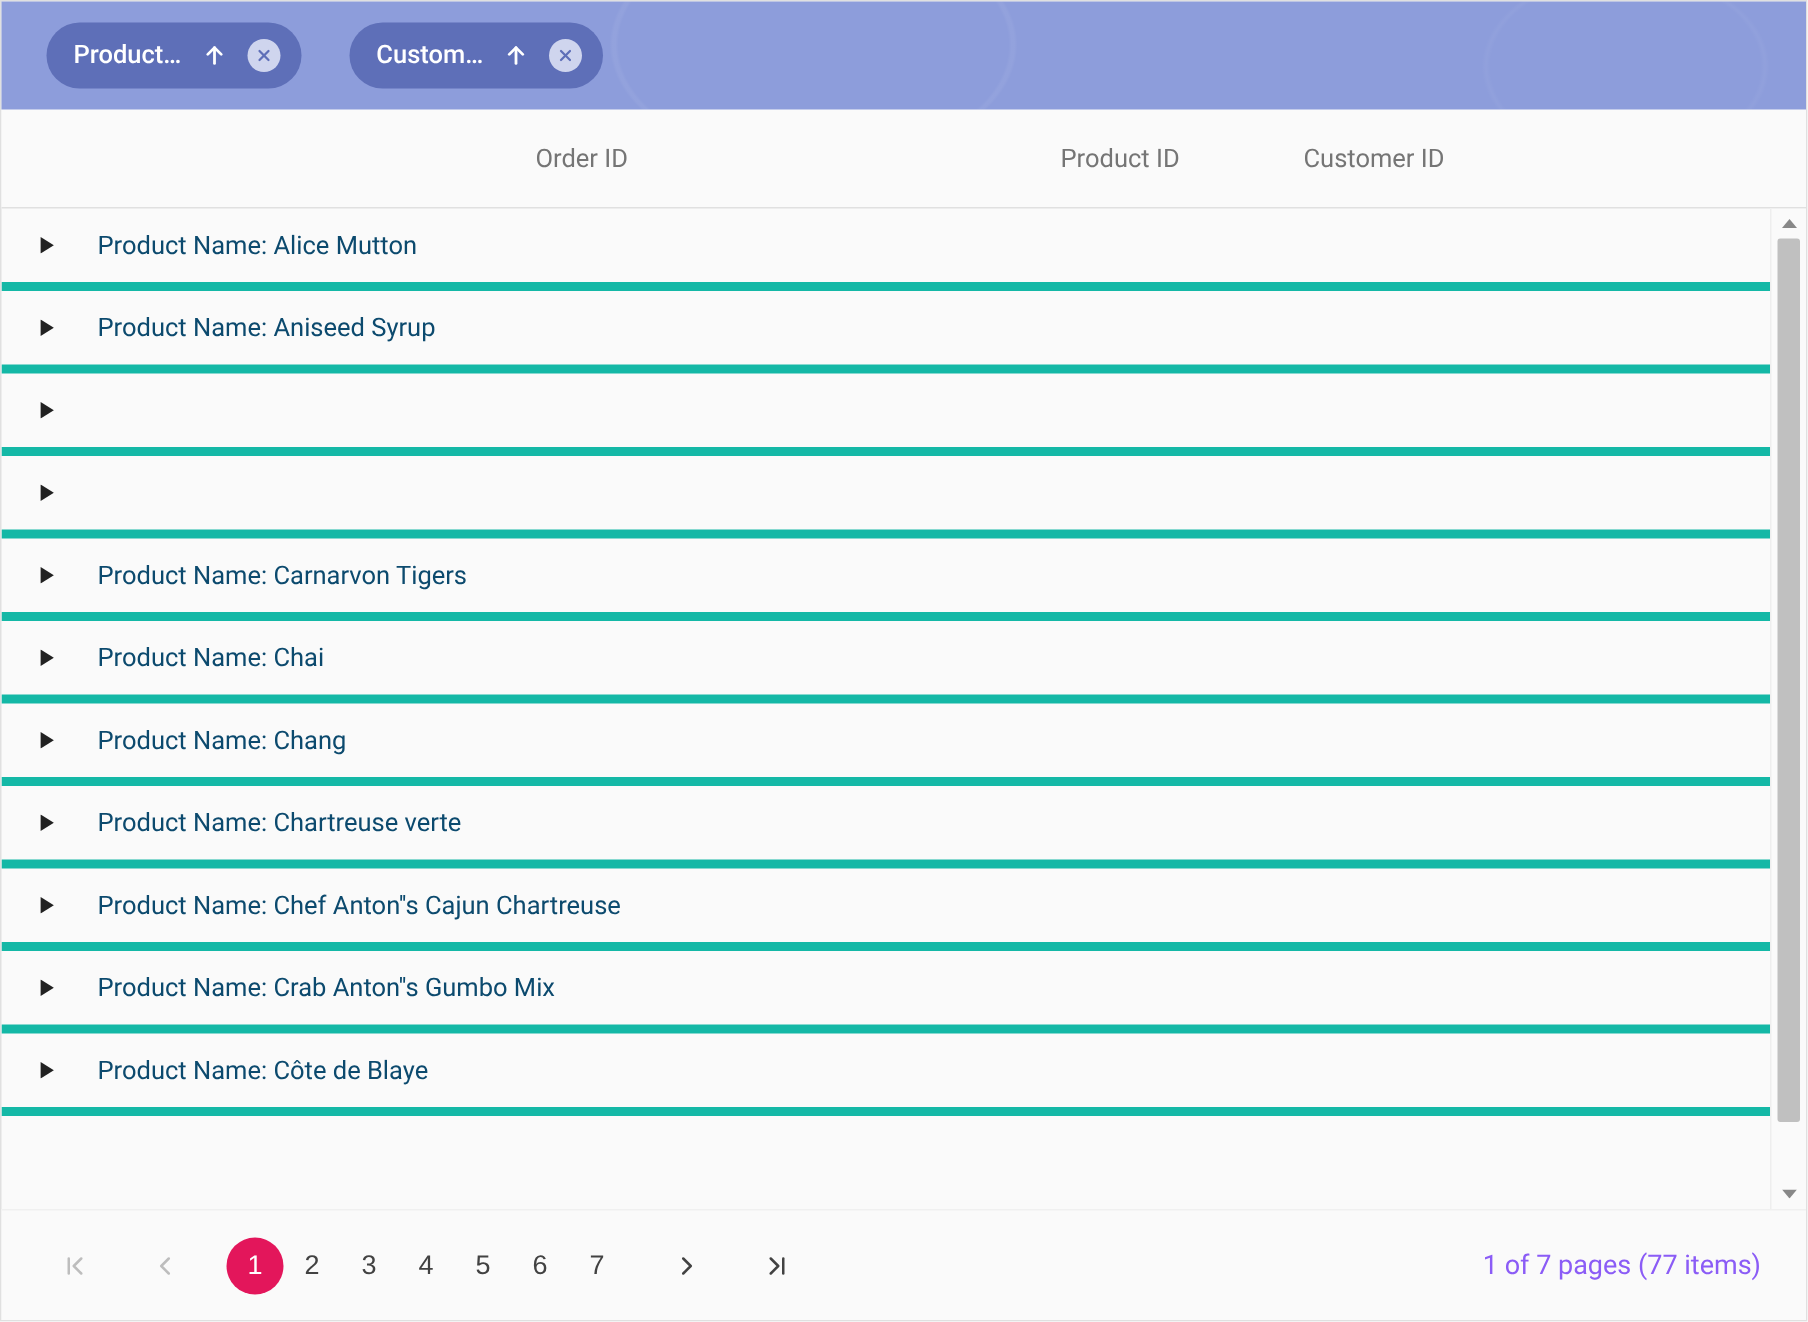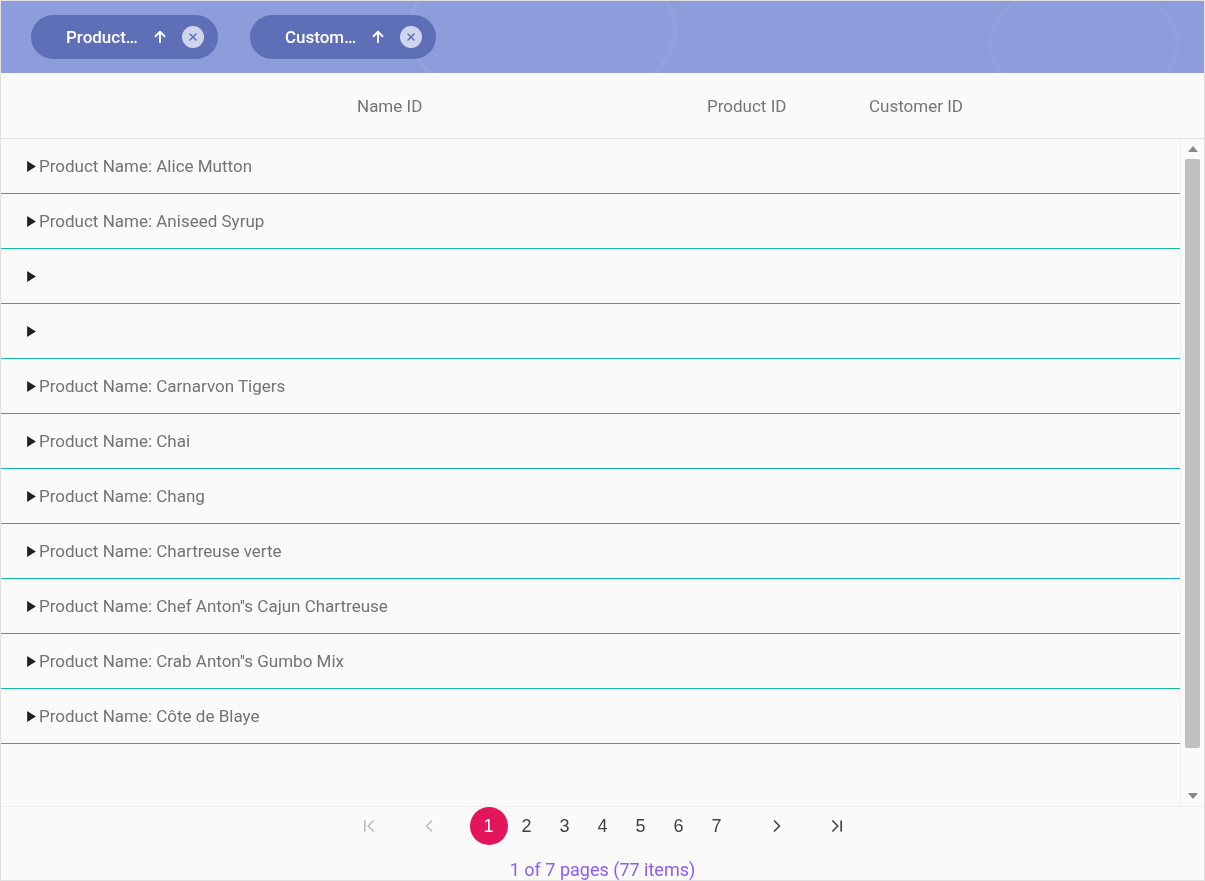--- a/index.html
+++ b/index.html
@@ -51,21 +51,20 @@
       height: 44px;
       cursor: pointer;
       position: relative;
       z-index: 1;
     }
     .chip-label {
       max-width: 82px;
       overflow: hidden;
       text-overflow: ellipsis;
       white-space: nowrap;
-      margin-left: 17px;
     }
     .sort-icon {
       display: inline-flex;
       align-items: center;
       justify-content: center;
       width: 20px;
       height: 20px;
       color: #fff;
       font-size: 18px;
     }
@@ -108,25 +107,26 @@
       display: flex;
     }
     .rows-inner {
       flex: 1;
       overflow: hidden;
     }
     .group-row {
       display: flex;
       align-items: center;
       height: 55px;
-      border-bottom: 1px solid #14b8a6;
+      border-bottom: 6px solid #14b8a6;
       padding-left: 22px;
+      gap: 26px;
       cursor: pointer;
       font-size: 17px;
-      color: #737373;
+      color: #0c4a6e;
     }
     .expand-icon {
       width: 16px;
       height: 16px;
       flex-shrink: 0;
       display: inline-flex;
       align-items: center;
       justify-content: center;
     }
     .scrollbar {
@@ -165,21 +165,20 @@
       border-radius: 2px;
     }
     .pager {
       height: 74px;
       display: flex;
       align-items: center;
       justify-content: space-between;
       padding: 0 30px 0 30px;
       background: #fafafa;
       border-top: 1px solid #f0f0f0;
-      flex-direction: column;
     }
     .pager-left {
       display: flex;
       align-items: center;
       gap: 8px;
     }
     .pager-btn {
       width: 38px;
       height: 38px;
       border-radius: 50%;
@@ -246,21 +245,21 @@
         <svg viewBox="0 0 24 24" fill="none" stroke="currentColor" stroke-width="3" stroke-linecap="round">
             <line x1="6" y1="6" x2="18" y2="18"></line>
             <line x1="18" y1="6" x2="6" y2="18"></line>
           </svg>
       </span>
     </div>
   </div>
 
   <div class="header-row">
     <div class="header-indent"></div>
-    <div class="header-cell order-id">Name ID</div>
+    <div class="header-cell order-id">Order ID</div>
     <div class="header-cell product-id">Product ID</div>
     <div class="header-cell customer-id">Customer ID</div>
   </div>
 
   <div class="rows-viewport">
     <div class="rows-inner" id="rows-inner">
         <div class="group-row">
           <span class="expand-icon">
             <svg viewBox="0 0 10 10" width="11" height="11">
               <polygon points="1,0 9,5 1,10" fill="#212121"></polygon>

